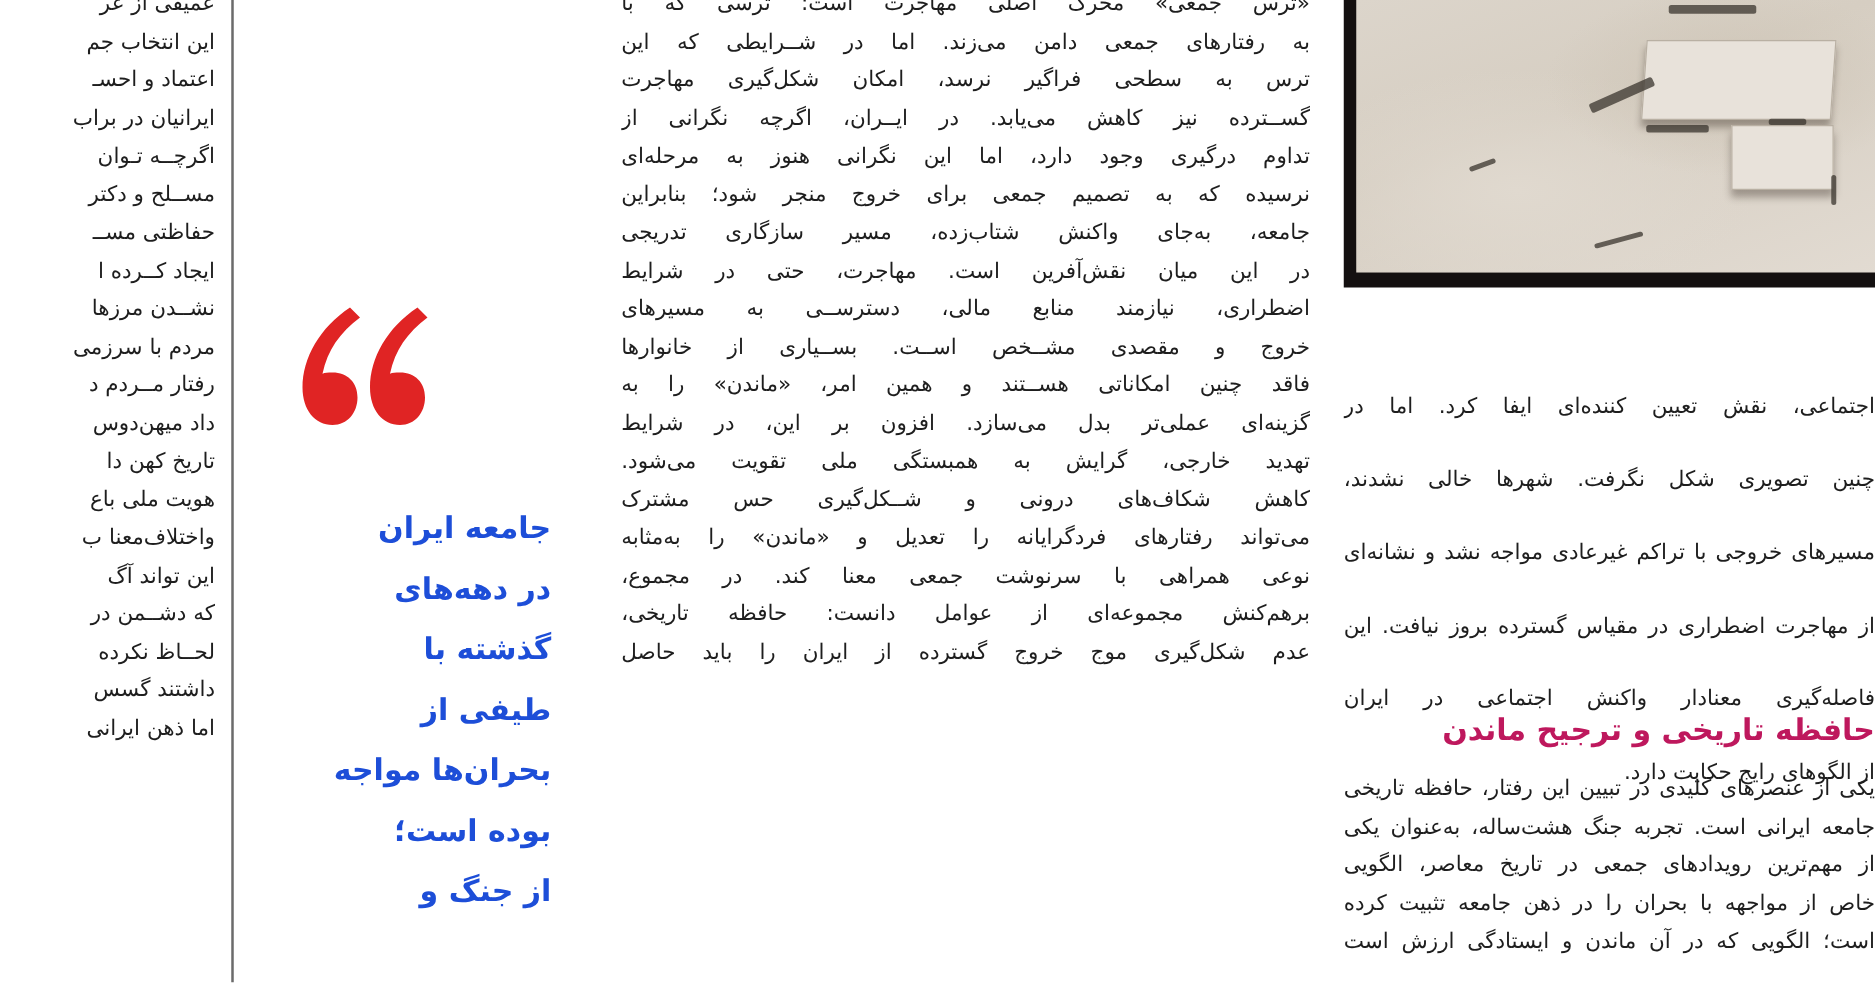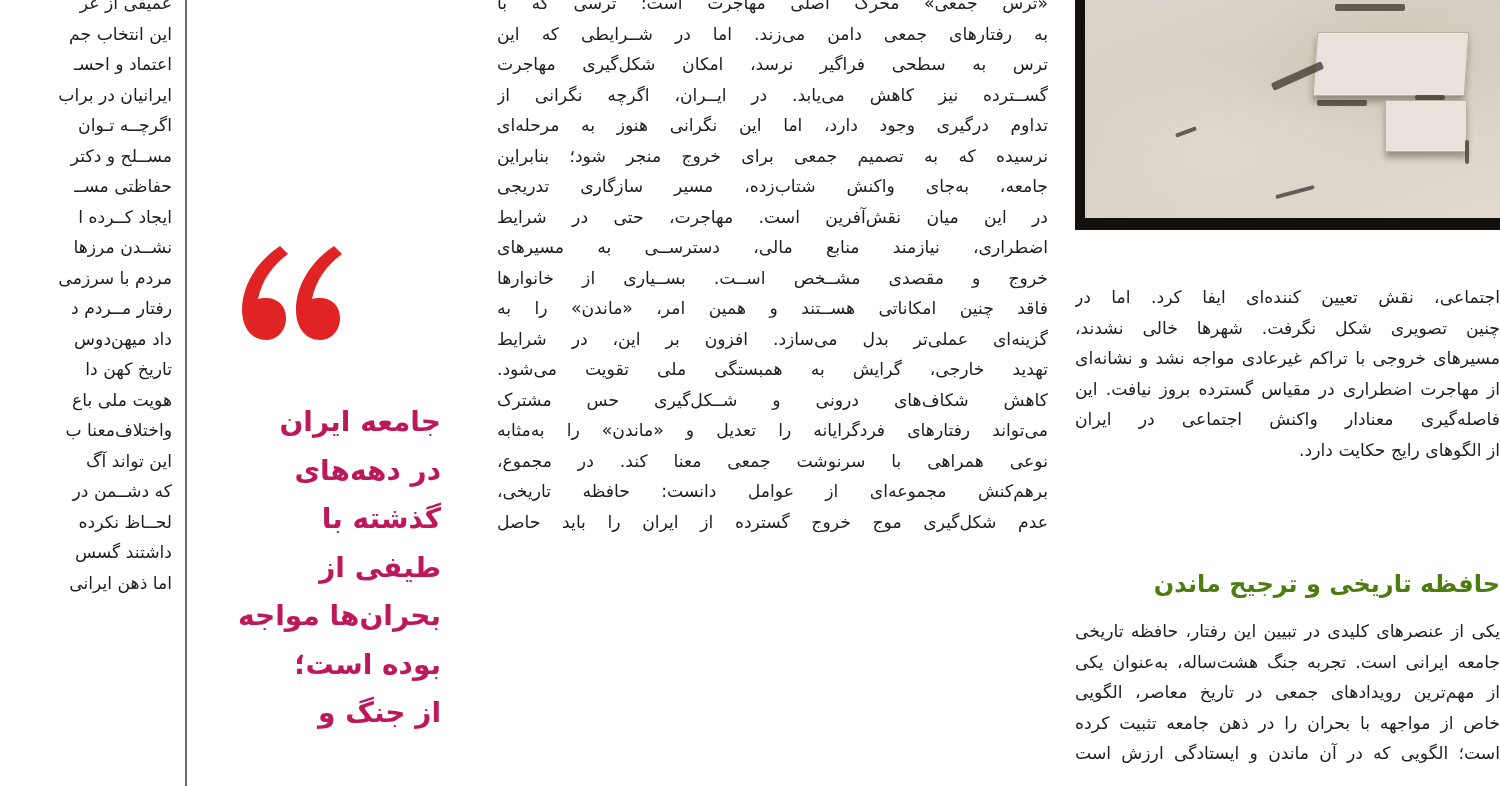--- a/index.html
+++ b/index.html
@@ -47,39 +47,39 @@
     }
     .rubble {
       position: absolute; background: #3a342e; opacity: .75; border-radius: 2px;
     }
     .slab {
       position: absolute; background: #e8e2da; border: 1px solid #b9b0a3;
       box-shadow: 0 6px 6px rgba(40,30,20,.35);
     }
 
     .col-right { left: 1075px; top: 282px; width: 425px; }
-    .col-right .line { text-align: justify; text-align-last: justify; direction: rtl; }
+    .col-right .line { text-align: justify; text-align-last: justify; direction: rtl; margin-top: 28px; }
     .col-right .line.last { text-align-last: right; }
 
     .section-heading {
       position: absolute; left: 1075px; top: 566px; width: 425px;
       direction: rtl; text-align: right; white-space: nowrap; overflow: hidden;
-      color: #4d7c0f; font-weight: bold; font-size: 24px; line-height: 36px;
+      color: #be185d; font-weight: bold; font-size: 24px; line-height: 36px;
     }
     .col-right2 { left: 1075px; top: 616px; width: 425px; }
     .col-right2 .line { text-align: justify; text-align-last: justify; }
 
     
     .quote-mark {
       position: absolute; left: 236px; top: 238px; width: 110px; height: 120px;
     }
     .pullquote {
       position: absolute; left: 236px; top: 398px; width: 205px;
       direction: rtl; text-align: right;
-      color: #be185d; font-weight: bold; font-size: 28px; line-height: 48.5px;
+      color: #1d4ed8; font-weight: bold; font-size: 24px; line-height: 48.5px;
       white-space: nowrap;
     }
     .pullquote .line { display: block; }
   </style>
 </head>
 <body>
 
 <div class="page">
 
   <div class="col col-left">

